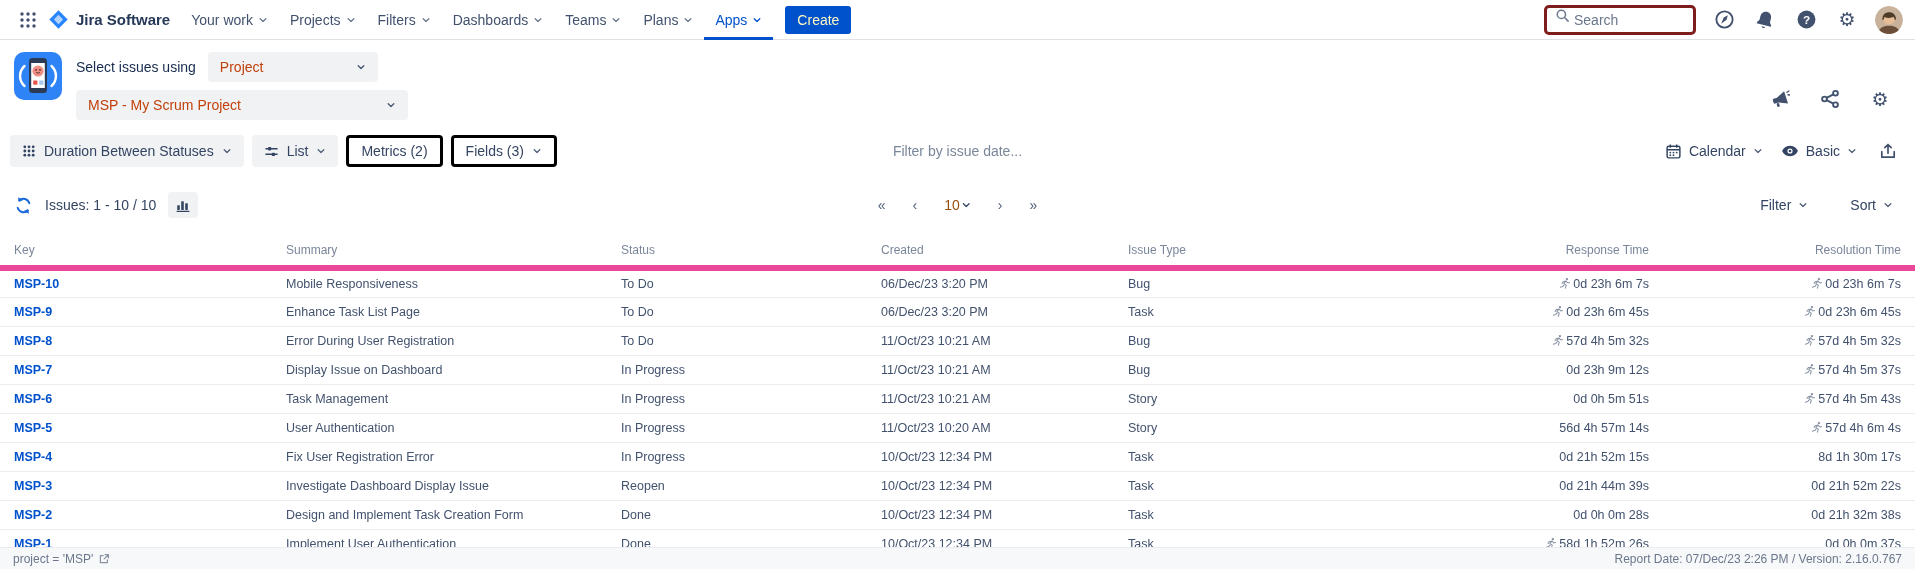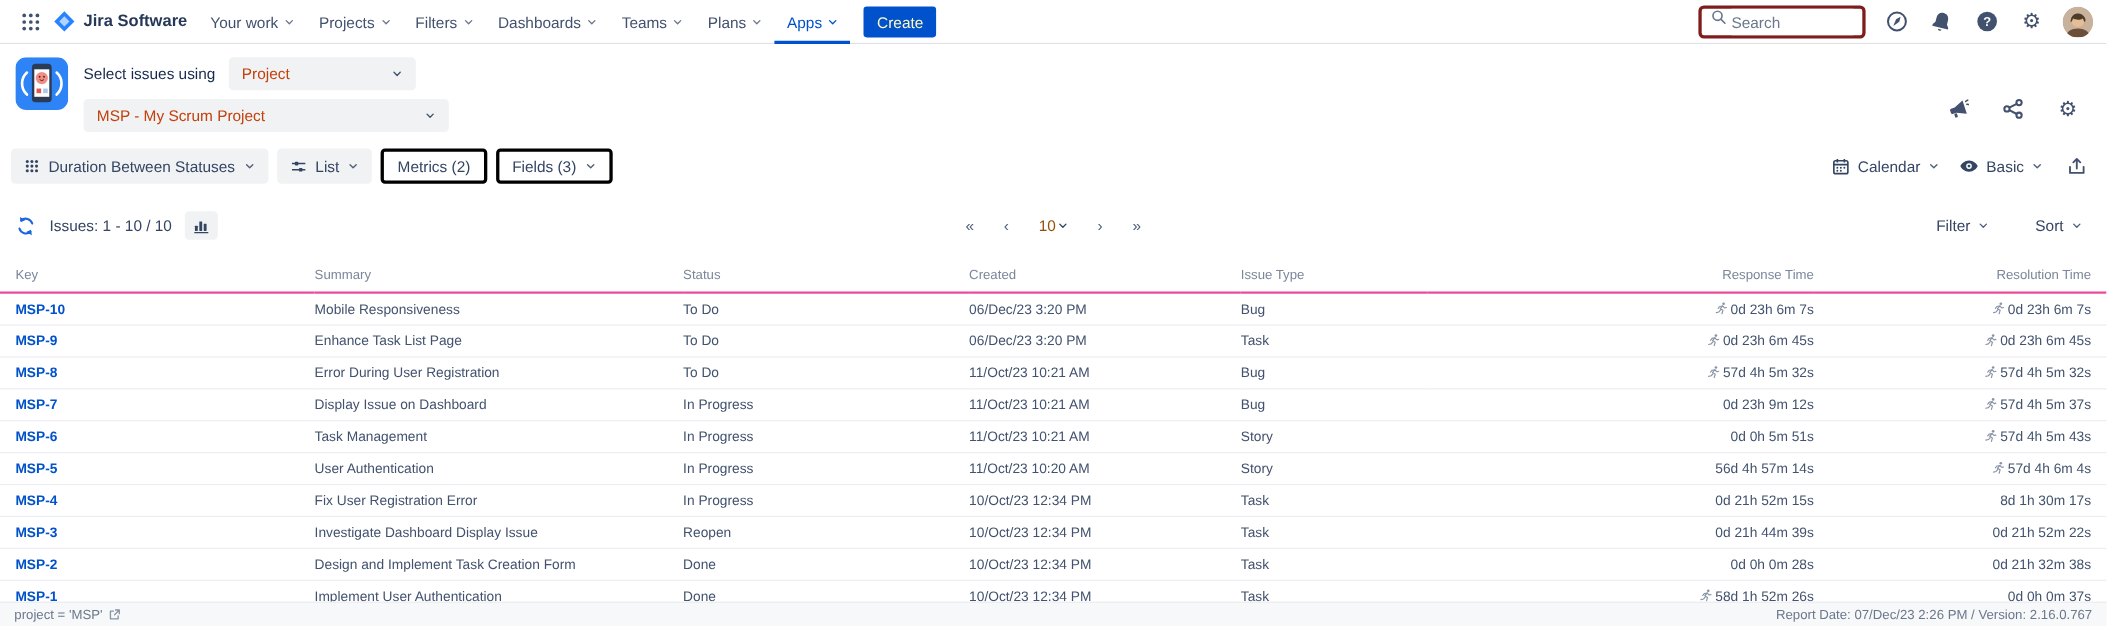--- a/index.html
+++ b/index.html
@@ -57,21 +57,21 @@
   .chart-btn{width:30px;height:26px;background:#F1F2F4;border-radius:4px;display:flex;align-items:center;justify-content:center;cursor:pointer}
   .pagination{position:absolute;left:50%;transform:translateX(-50%);display:flex;align-items:center;gap:27px}
   .pg{font-size:14px;color:#505F79;cursor:pointer;line-height:1}
   .page-size{display:flex;align-items:center;gap:1px;cursor:pointer}
   .page-size .val{font-size:14px;color:#974F0C}
   .page-size .chev{color:#344563}
   .list-controls{margin-left:auto;display:flex;align-items:flex-end;gap:42px;margin-right:8px}
 
   
   .issues-table{width:100%;border-collapse:collapse;margin-top:14px;table-layout:fixed}
-  .issues-table th{font-size:12px;font-weight:400;color:#7A869A;text-align:left;padding:9px 0 8px;border-bottom:2px solid #ec4899;white-space:nowrap}
+  .issues-table th{font-size:12px;font-weight:400;color:#7A869A;text-align:left;padding:9px 0 8px;border-bottom:6px solid #ec4899;white-space:nowrap}
   .issues-table th:first-child{padding-left:14px}
   .issues-table td{font-size:12.5px;color:#42526E;height:29px;border-bottom:1px solid #EBECF0;white-space:nowrap;overflow:hidden}
   .issues-table td:first-child{padding-left:14px}
   .issues-table .num{text-align:right}
   .issues-table th.num:last-child,.issues-table td:last-child{padding-right:14px}
   .key-link{color:#0052CC;font-weight:700;text-decoration:none;cursor:pointer}
   .runner{display:inline-block;vertical-align:-2px;margin-right:2px}
 
   
   .footer{position:absolute;left:0;right:0;bottom:0;height:22px;background:#F7F8F9;border-top:1px solid #EBECF0;display:flex;align-items:center;justify-content:space-between;padding:0 13px;font-size:12px;color:#6B778C}
@@ -279,20 +279,21 @@
   <div class="btn outline">
     <span>Metrics (2)</span>
   </div>
   <div class="btn outline">
     <span>Fields (3)</span>
     <svg class="chev" width="10" height="10" viewBox="0 0 16 16">
         <path d="M3.5 6l4.5 4.5L12.5 6" fill="none" stroke="currentColor" stroke-width="2" stroke-linecap="round" stroke-linejoin="round"></path>
       </svg>
   </div>
 
+  <input class="date-filter" type="text" placeholder="Filter by issue date..." style="">
 
   <div class="toolbar-right">
     <div class="tool-lnk">
       <svg width="17" height="17" viewBox="0 0 16 16" fill="none" stroke="currentColor" stroke-width="1.4">
         <rect x="2" y="3" width="12" height="11" rx="1.5"></rect>
         <path d="M2 6.3h12M5 1.4v3M11 1.4v3"></path>
         <g fill="currentColor" stroke="none">
           <circle cx="5" cy="9" r=".85"></circle>
             <circle cx="8" cy="9" r=".85"></circle>
             <circle cx="11" cy="9" r=".85"></circle>

